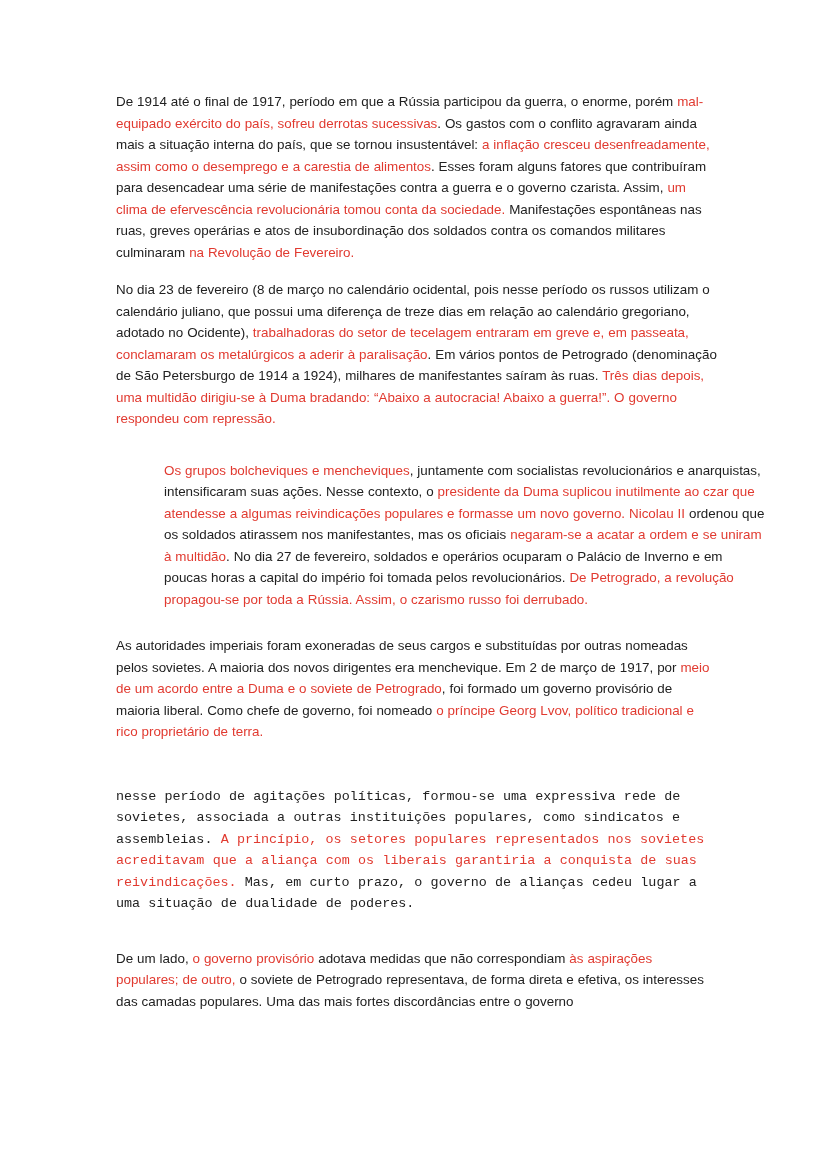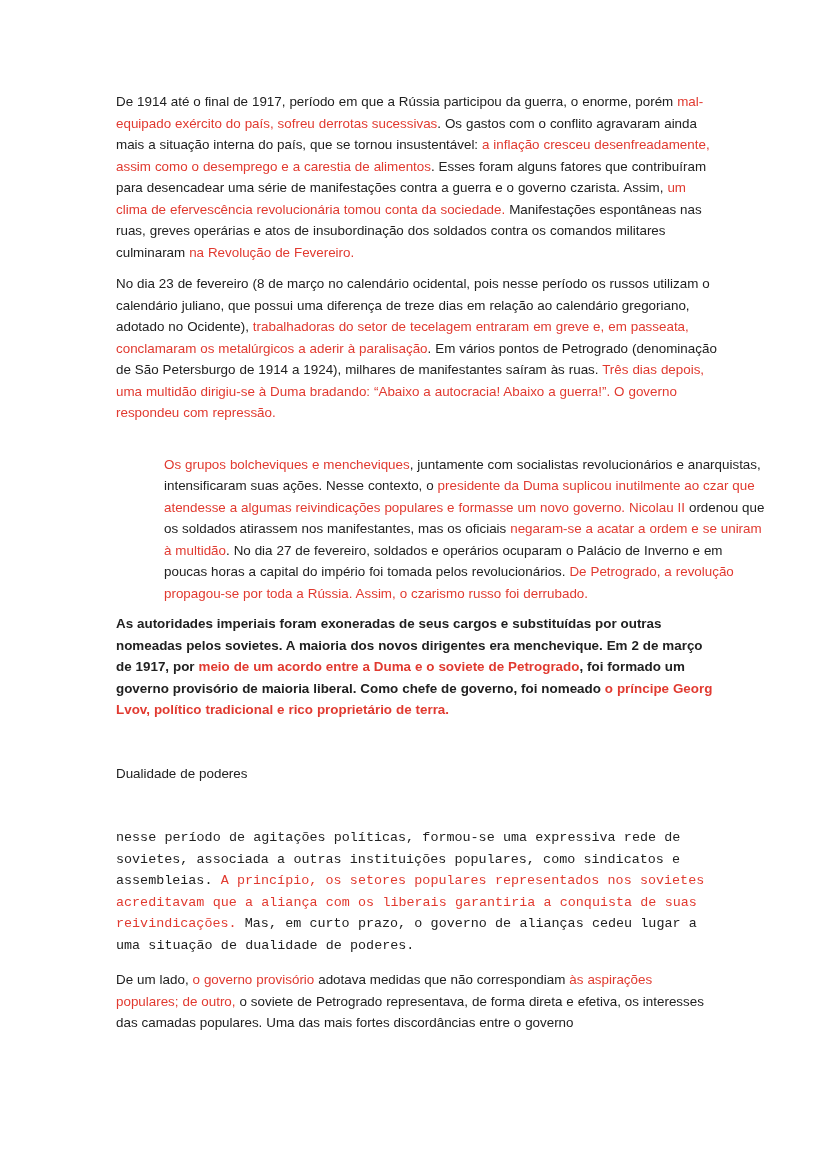--- a/index.html
+++ b/index.html
@@ -20,33 +20,32 @@
     width: 828px;
   }
   .para {
     width: 602px;
     font-size: 13.4px;
     line-height: 21.5px;
     letter-spacing: 0;
     color: #212121;
     word-spacing: 0.2px;
   }
-  .mt10 { margin-top: 10px; }
-  .mt25 { margin-top: 9px; font-weight: bold; }
+  .mt10 { margin-top: 16px; }
+  .mt25 { margin-top: 25px; }
   .mt30 { margin-top: 30px; margin-left: 48px; }
-  .mt33 { margin-top: 13px; }
+  .mt33 { margin-top: 33px; }
   .mt42 { margin-top: 42px; }
   .mt43 { margin-top: 43px; font-family: Liberation Mono, monospace; }
 </style>
 </head>
 <body>
 
 <div class="page">
   <div class="content">
     <div class="para"><span style="color: rgb(33, 33, 33);">De 1914 até o final de 1917, período em que a Rússia participou da guerra, o enorme, porém </span><span style="color: rgb(225, 58, 48);">mal-equipado exército do país, sofreu derrotas sucessivas</span><span style="color: rgb(33, 33, 33);">. Os gastos com o conflito agravaram ainda mais a situação interna do país, que se tornou insustentável: </span><span style="color: rgb(225, 58, 48);">a inflação cresceu desenfreadamente, assim como o desemprego e a carestia de alimentos</span><span style="color: rgb(33, 33, 33);">. Esses foram alguns fatores que contribuíram para desencadear uma série de manifestações contra a guerra e o governo czarista. Assim, </span><span style="color: rgb(225, 58, 48);">um clima de efervescência revolucionária tomou conta da sociedade.</span><span style="color: rgb(33, 33, 33);"> Manifestações espontâneas nas ruas, greves operárias e atos de insubordinação dos soldados contra os comandos militares culminaram </span><span style="color: rgb(225, 58, 48);">na Revolução de Fevereiro.</span></div>
     <div class="para mt10"><span style="color: rgb(33, 33, 33);">No dia 23 de fevereiro (8 de março no calendário ocidental, pois nesse período os russos utilizam o calendário juliano, que possui uma diferença de treze dias em relação ao calendário gregoriano, adotado no Ocidente), </span><span style="color: rgb(225, 58, 48);">trabalhadoras do setor de tecelagem entraram em greve e, em passeata, conclamaram os metalúrgicos a aderir à paralisação</span><span style="color: rgb(33, 33, 33);">. Em vários pontos de Petrogrado (denominação de São Petersburgo de 1914 a 1924), milhares de manifestantes saíram às ruas. </span><span style="color: rgb(225, 58, 48);">Três dias depois, uma multidão dirigiu-se à Duma bradando: “Abaixo a autocracia! Abaixo a guerra!”. O governo respondeu com repressão.</span></div>
     <div class="para mt30"><span style="color: rgb(225, 58, 48);">Os grupos bolcheviques e mencheviques</span><span style="color: rgb(33, 33, 33);">, juntamente com socialistas revolucionários e anarquistas, intensificaram suas ações. Nesse contexto, o </span><span style="color: rgb(225, 58, 48);">presidente da Duma suplicou inutilmente ao czar que atendesse a algumas reivindicações populares e formasse um novo governo. Nicolau II </span><span style="color: rgb(33, 33, 33);">ordenou que os soldados atirassem nos manifestantes, mas os oficiais </span><span style="color: rgb(225, 58, 48);">negaram-se a acatar a ordem e se uniram à multidão</span><span style="color: rgb(33, 33, 33);">. No dia 27 de fevereiro, soldados e operários ocuparam o Palácio de Inverno e em poucas horas a capital do império foi tomada pelos revolucionários. </span><span style="color: rgb(225, 58, 48);">De Petrogrado, a revolução propagou-se por toda a Rússia. Assim, o czarismo russo foi derrubado.</span></div>
     <div class="para mt25"><span style="color: rgb(33, 33, 33);">As autoridades imperiais foram exoneradas de seus cargos e substituídas por outras nomeadas pelos sovietes. A maioria dos novos dirigentes era menchevique. Em 2 de março de 1917, por </span><span style="color: rgb(225, 58, 48);">meio de um acordo entre a Duma e o soviete de Petrogrado</span><span style="color: rgb(33, 33, 33);">, foi formado um governo provisório de maioria liberal. Como chefe de governo, foi nomeado </span><span style="color: rgb(225, 58, 48);">o príncipe Georg Lvov, político tradicional e rico proprietário de terra.</span></div>
-    <div class="para mt42"><span style="color: rgb(33, 33, 33);">Dualidade de poderes</span></div>
     <div class="para mt43"><span style="color: rgb(33, 33, 33);">nesse período de agitações políticas, formou-se uma expressiva rede de sovietes, associada a outras instituições populares, como sindicatos e assembleias. </span><span style="color: rgb(225, 58, 48);">A princípio, os setores populares representados nos sovietes acreditavam que a aliança com os liberais garantiria a conquista de suas reivindicações.</span><span style="color: rgb(33, 33, 33);"> Mas, em curto prazo, o governo de alianças cedeu lugar a uma situação de dualidade de poderes.</span></div>
     <div class="para mt33"><span style="color: rgb(33, 33, 33);">De um lado, </span><span style="color: rgb(225, 58, 48);">o governo provisório </span><span style="color: rgb(33, 33, 33);">adotava medidas que não correspondiam </span><span style="color: rgb(225, 58, 48);">às aspirações populares; de outro, </span><span style="color: rgb(33, 33, 33);">o soviete de Petrogrado representava, de forma direta e efetiva, os interesses das camadas populares. Uma das mais fortes discordâncias entre o governo</span></div>
   </div>
 </div>
 
 </body></html>

